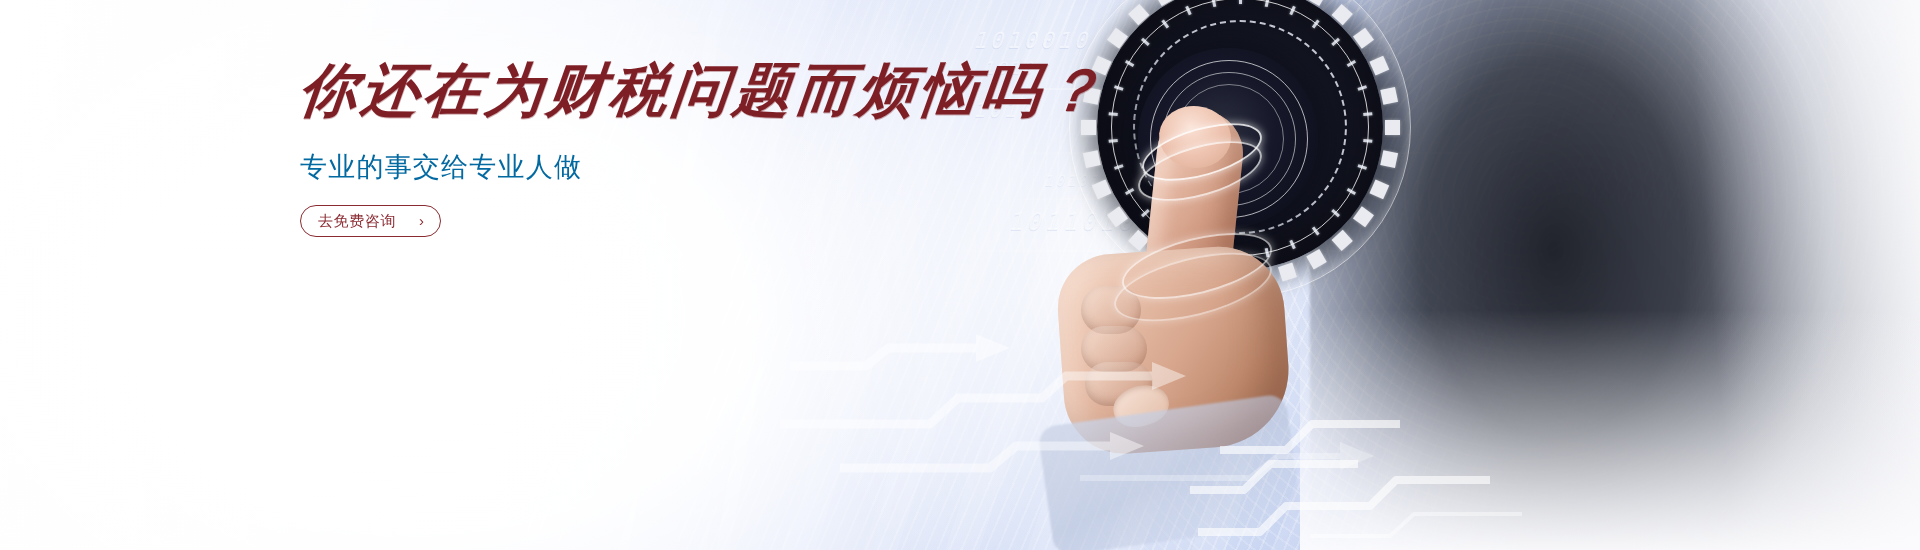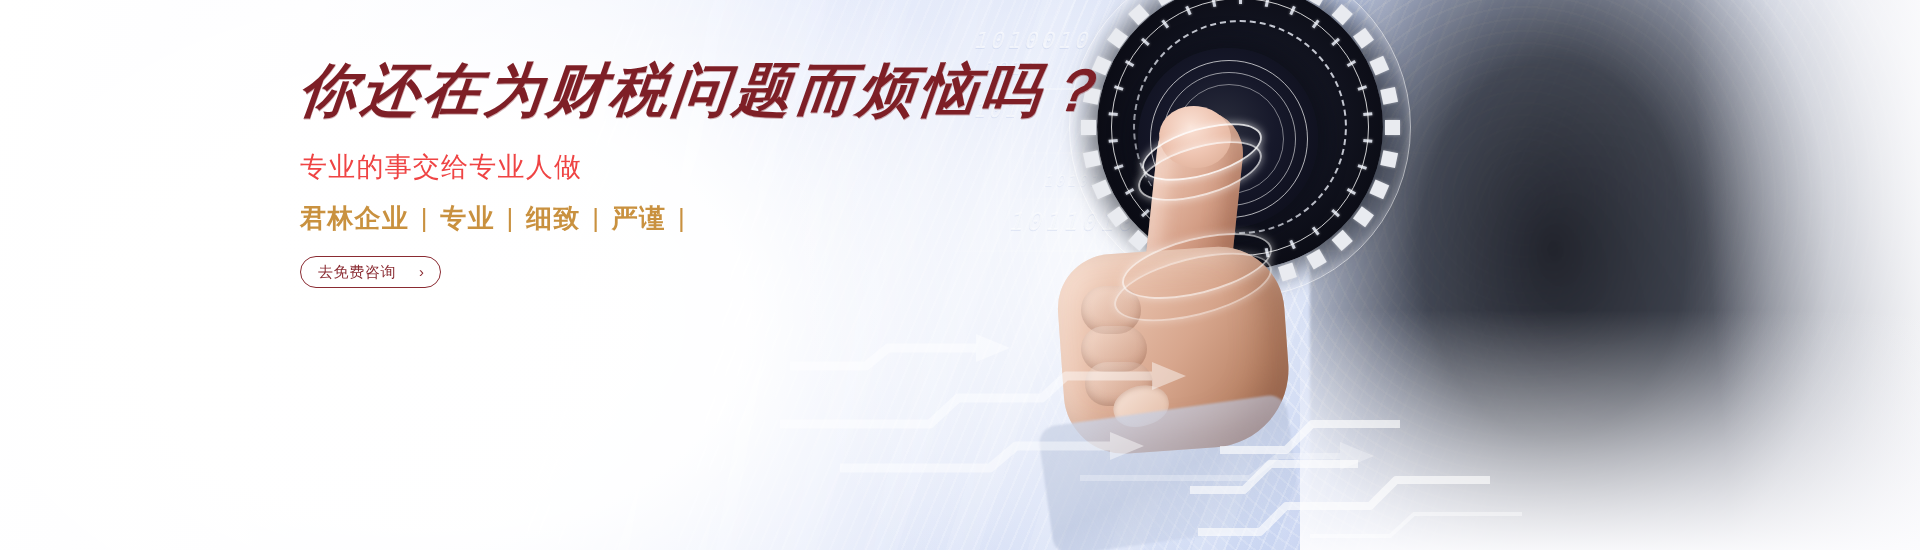--- a/index.html
+++ b/index.html
@@ -241,21 +241,21 @@
     line-height:1.05;
     white-space:nowrap;
     transform:skewX(-6deg);
     transform-origin:left bottom;
     text-shadow:0.5px 0.5px 0 rgba(126,31,38,.35);
   }
   .subline{
     margin:30px 0 0 4px;
     font-size:27px;
     font-weight:400;
-    color:#ef4444;
+    color:#0369a1;
     letter-spacing:.045em;
     line-height:1.2;
     white-space:nowrap;
   }
   .tagline{
     margin:20px 0 0 4px;
     font-size:26px;
     font-weight:600;
     color:#c9913f;
     letter-spacing:.05em;
@@ -436,30 +436,20 @@
       <path d="M120 186 H200 L224 164 H332"></path>
     </g>
   </svg>
 
   <div class="content">
 
     <h1 class="headline">你还在为财税问题而烦恼吗？</h1>
 
     <div class="subline">专业的事交给专业人做</div>
 
-    <div class="tagline">
-      <span>君林企业</span>
-      <span class="sep">|</span>
-      <span>专业</span>
-      <span class="sep">|</span>
-      <span>细致</span>
-      <span class="sep">|</span>
-      <span>严谨</span>
-      <span class="sep">|</span>
-    </div>
 
     <button class="cta">
       <span>去免费咨询</span>
       <span class="chev">›</span>
     </button>
 
   </div>
 </div>
 
 </body></html>

